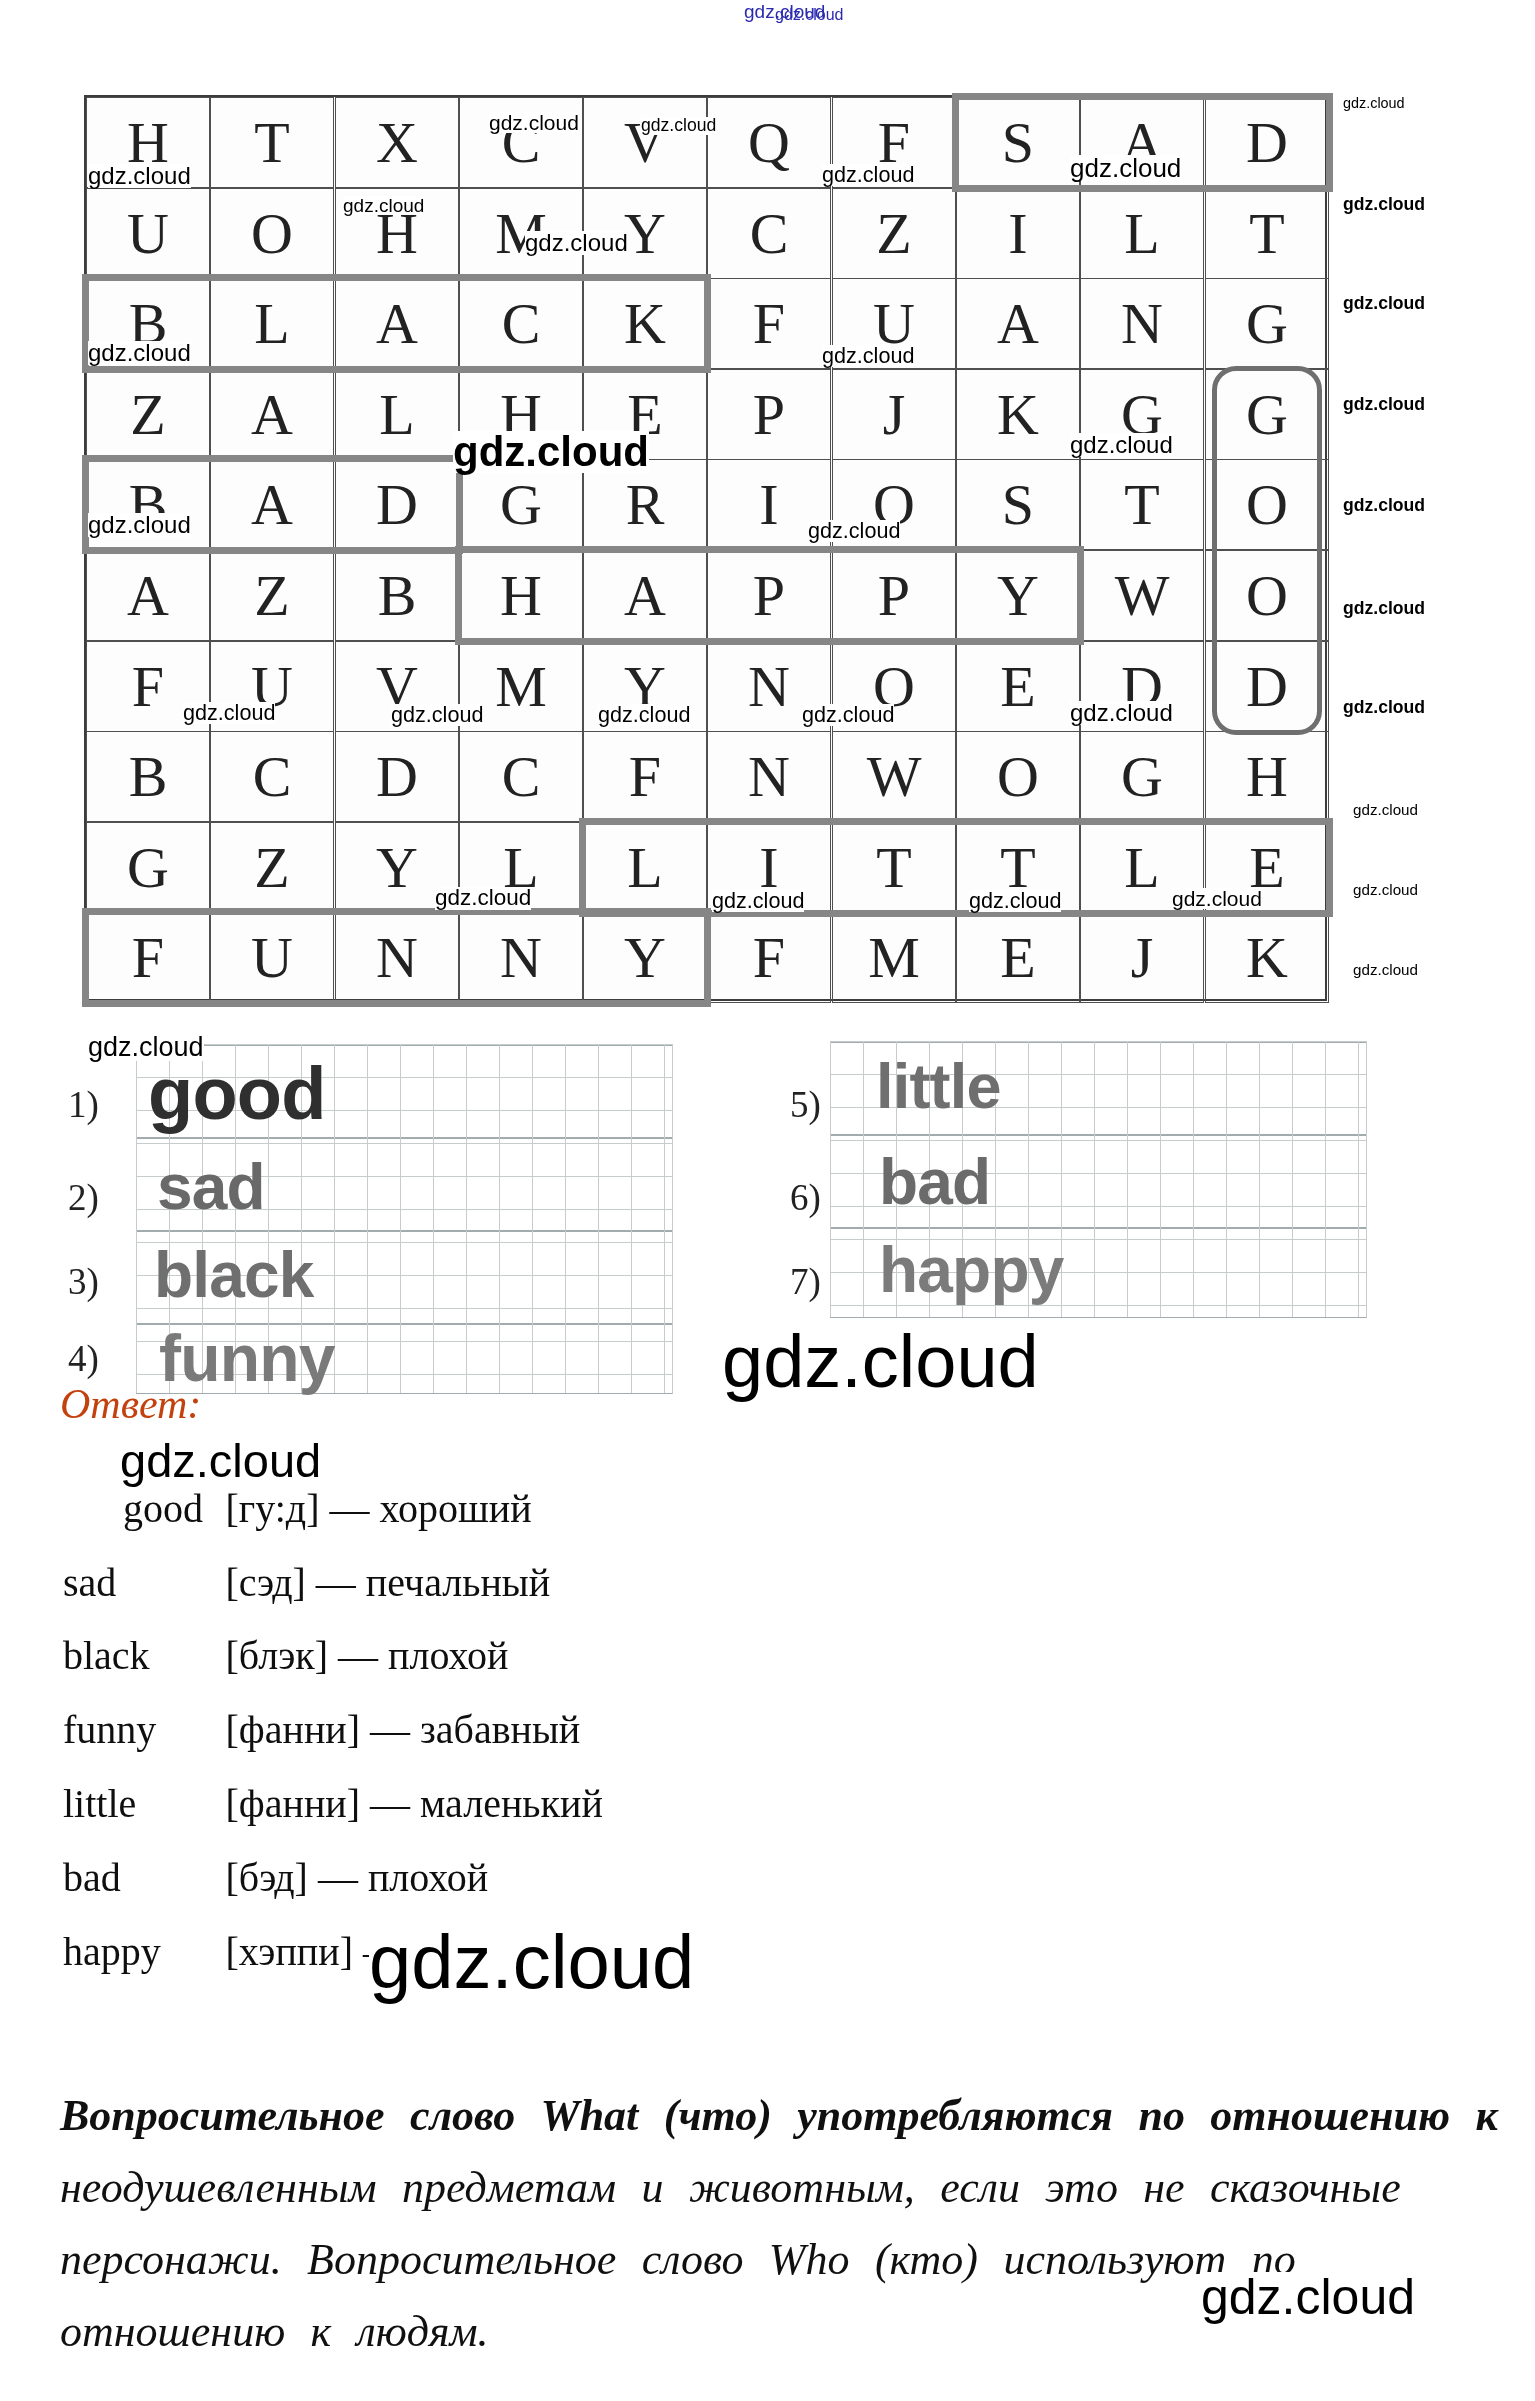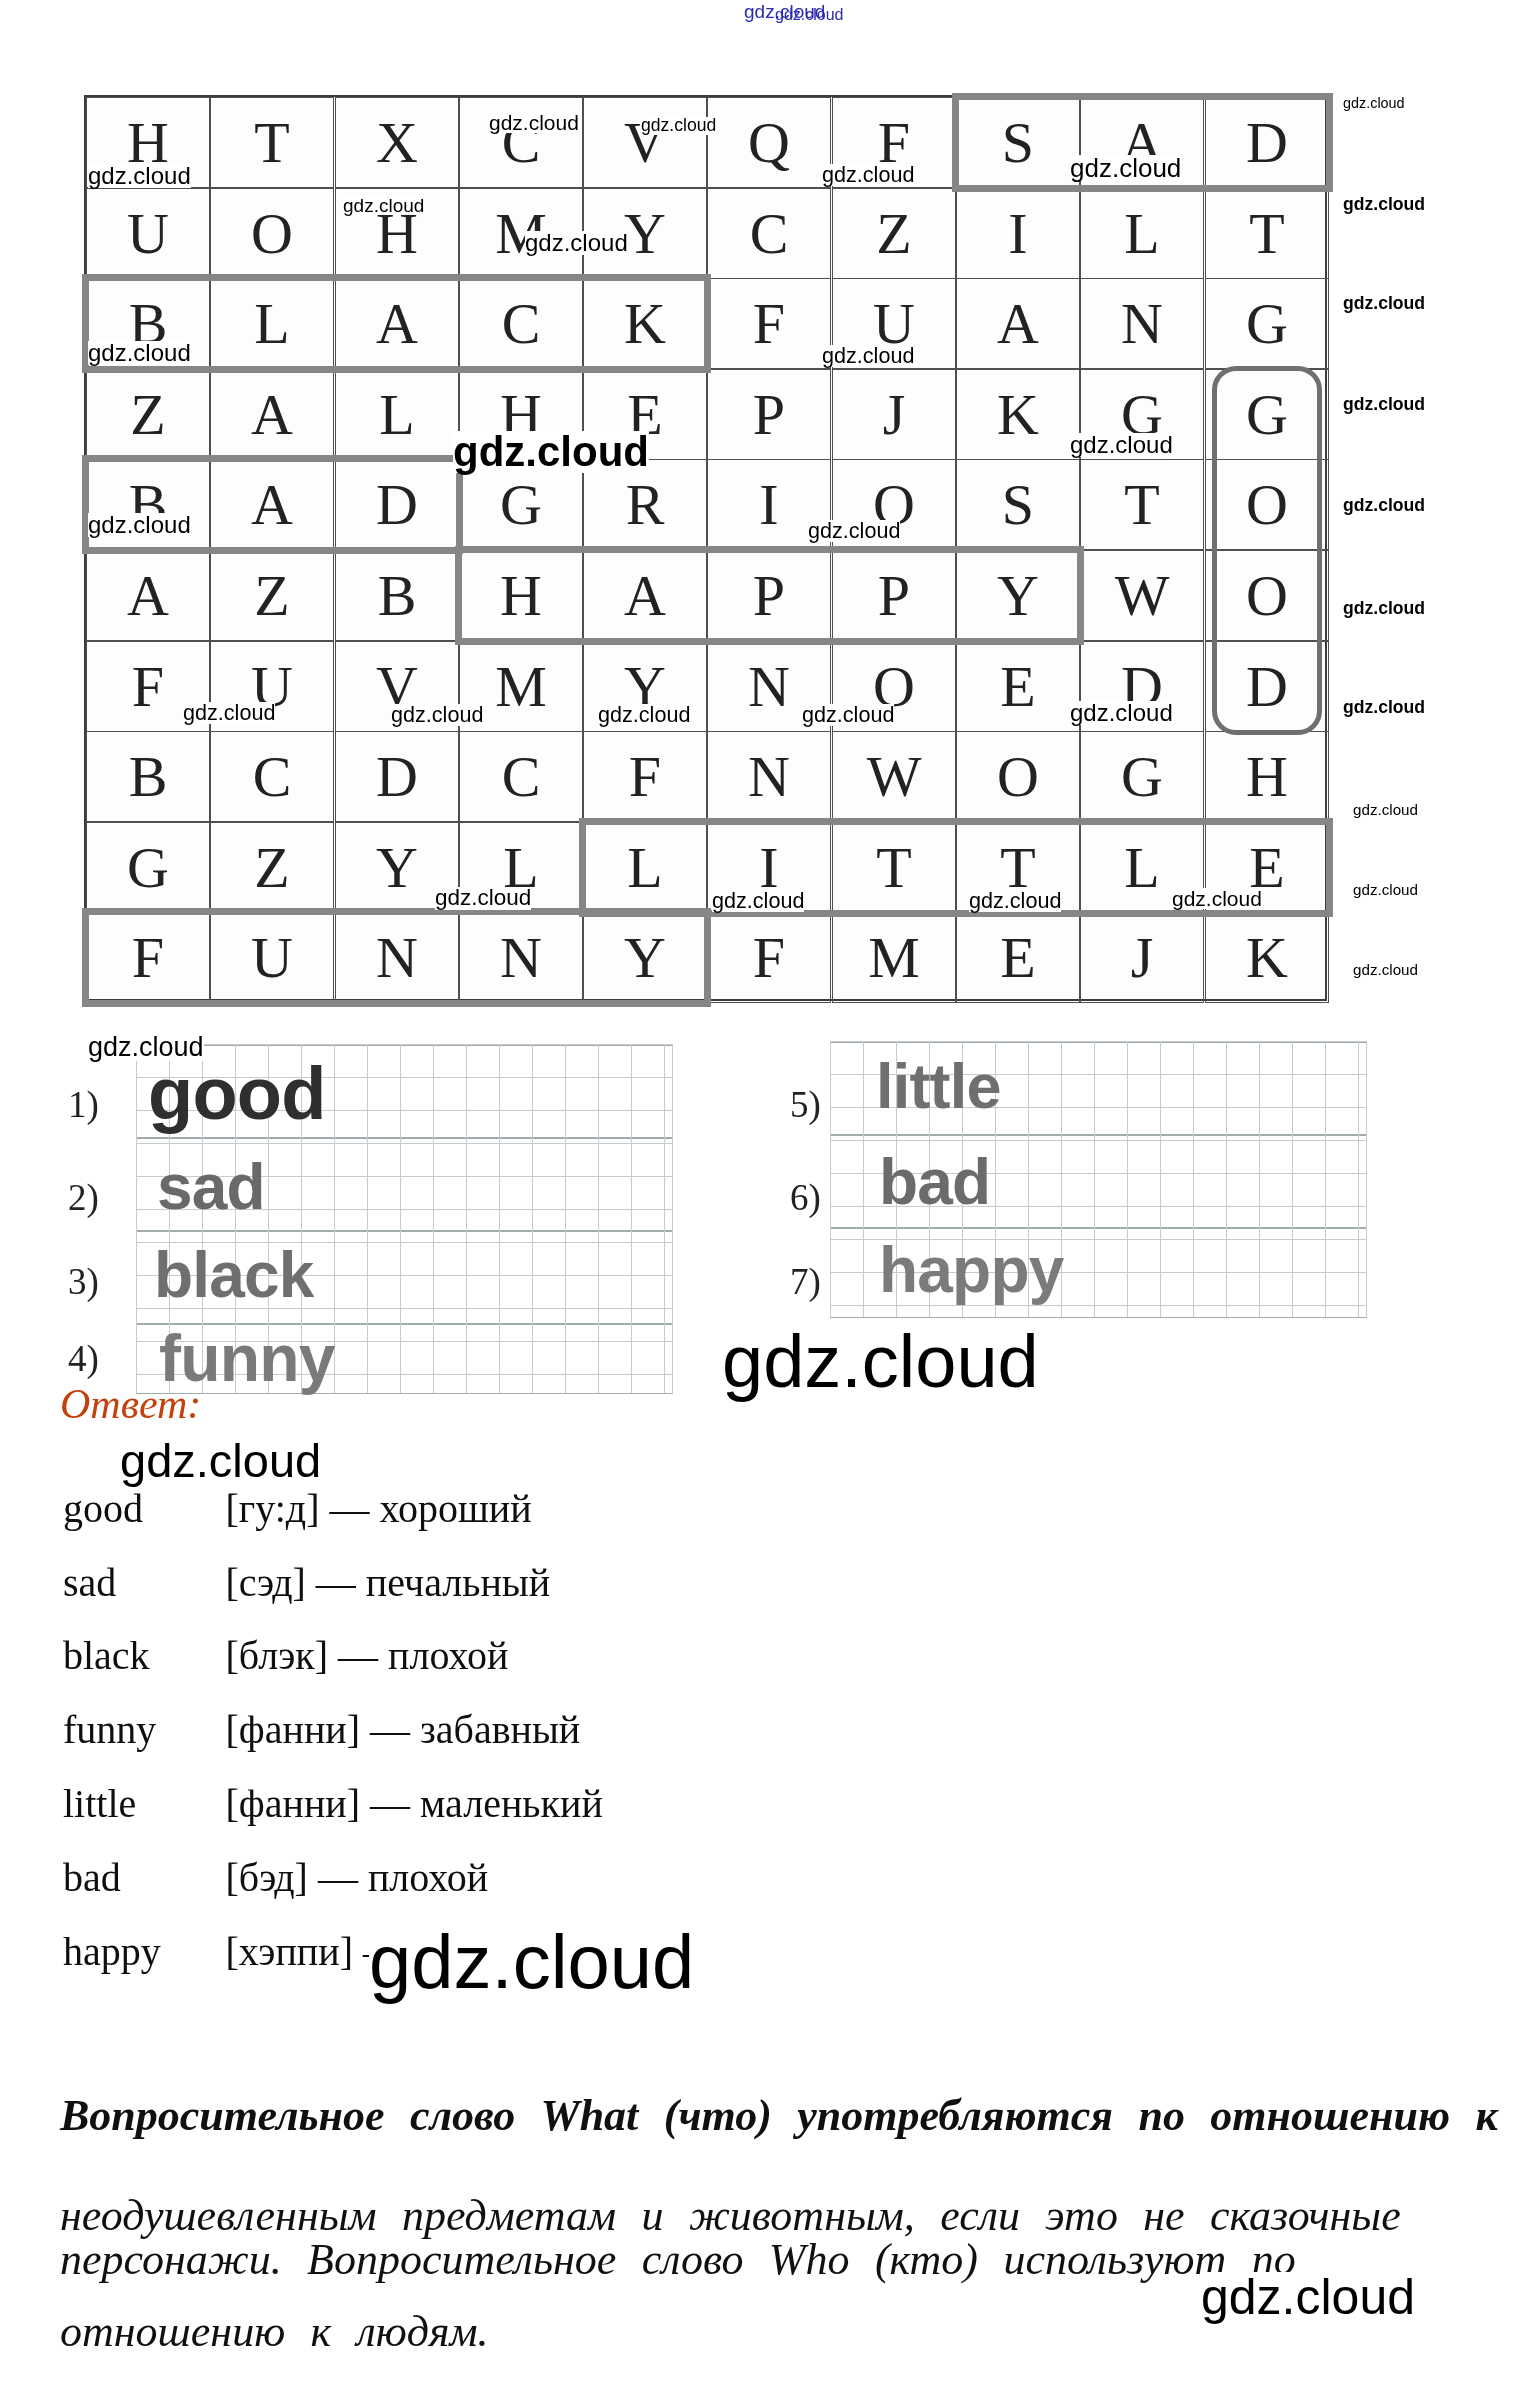--- a/index.html
+++ b/index.html
@@ -168,33 +168,33 @@
       <div class="numitem" style="left: 790px; top: 1083px;">5)</div>
       <div class="hw" style="left: 876px; top: 1055px; font-size: 63px; color: rgb(111, 111, 111);">little</div>
       <div class="numitem" style="left: 790px; top: 1176px;">6)</div>
       <div class="hw" style="left: 879px; top: 1150px; font-size: 64px; color: rgb(107, 107, 107);">bad</div>
       <div class="numitem" style="left: 790px; top: 1260px;">7)</div>
       <div class="hw" style="left: 879px; top: 1238px; font-size: 64px; color: rgb(123, 123, 123);">happy</div>
     </div>
 
   <div class="answer-heading">Ответ:</div>
   <div id="vocab">
-      <div class="vocab-line" style="top: 1485px;"><span class="vword">good</span><span>[гу:д] — </span><span>хороший</span></div>
+      <div class="vocab-line" style="top: 1485px; text-align: right;"><span class="vword">good</span><span>[гу:д] — </span><span>хороший</span></div>
       <div class="vocab-line" style="top: 1559px;"><span class="vword">sad</span><span>[сэд] — </span><span>печальный</span></div>
       <div class="vocab-line" style="top: 1632px;"><span class="vword">black</span><span>[блэк] — </span><span>плохой</span></div>
       <div class="vocab-line" style="top: 1706px;"><span class="vword">funny</span><span>[фанни] — </span><span>забавный</span></div>
       <div class="vocab-line" style="top: 1780px;"><span class="vword">little</span><span>[фанни] — </span><span>маленький</span></div>
       <div class="vocab-line" style="top: 1854px;"><span class="vword">bad</span><span>[бэд] — </span><span>плохой</span></div>
       <div class="vocab-line" style="top: 1928px;"><span class="vword">happy</span><span>[хэппи] — </span><span>счастливый</span></div>
     </div>
 
 
   <div id="note">
       <div class="note-line" style="top: 2090px; font-weight: bold;">Вопросительное слово What (что) употребляются по отношению к</div>
-      <div class="note-line" style="top: 2162px; margin-top: 28px;">неодушевленным предметам и животным, если это не сказочные</div>
+      <div class="note-line" style="top: 2162px;">неодушевленным предметам и животным, если это не сказочные</div>
       <div class="note-line" style="top: 2234px;">персонажи. Вопросительное слово Who (кто) используют по</div>
       <div class="note-line" style="top: 2306px;">отношению к людям.</div>
     </div>
 
   <div id="wms">
       <span class="wm blue" style="left: 744px; top: 1.6px; font-size: 19px;">gdz.cloud</span>
       <span class="wm blue" style="left: 775px; top: 7.2px; font-size: 16px;">gdz.cloud</span>
       <span class="wm" style="left: 1343px; top: 96px; font-size: 14.4px;">gdz.cloud</span>
       <span class="wm" style="left: 1343px; top: 196px; font-size: 17.6px; font-weight: 700;">gdz.cloud</span>
       <span class="wm" style="left: 1343px; top: 295px; font-size: 17.6px; font-weight: 700;">gdz.cloud</span>

